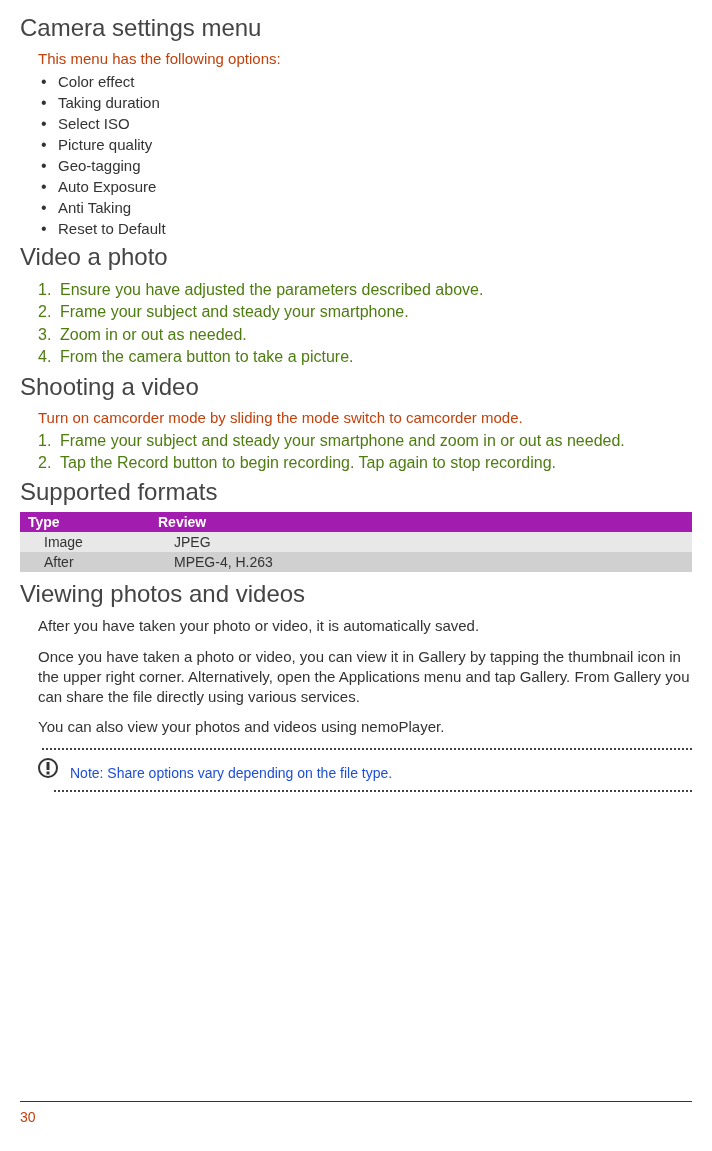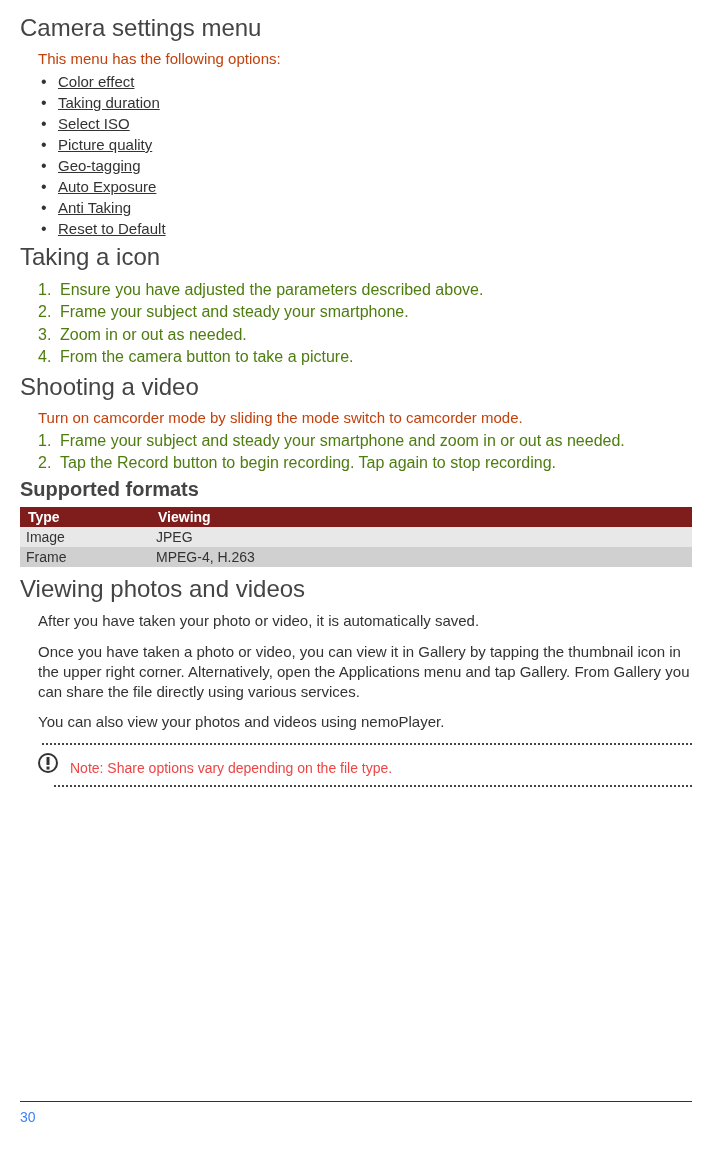--- a/index.html
+++ b/index.html
@@ -16,22 +16,22 @@
       position: relative;
     }
     h1 {
       font-size: 24px;
       font-weight: normal;
       color: #444;
       margin-bottom: 8px;
       margin-top: 4px;
     }
     h2 {
-      font-size: 20px;
-      font-weight: bold;
+      font-size: 24px;
+      font-weight: normal;
       color: #444;
       margin-bottom: 6px;
       margin-top: 4px;
     }
     .intro {
       font-size: 15px;
       color: #c2410c;
       margin-left: 18px;
       margin-bottom: 4px;
     }
@@ -46,21 +46,20 @@
       list-style: none;
       margin-left: 18px;
       margin-bottom: 4px;
     }
     ul.bullets li {
       font-size: 15px;
       color: #333;
       line-height: 1.4;
       position: relative;
       padding-left: 20px;
-      text-decoration: underline;
     }
     ul.bullets li::before {
       content: "•";
       position: absolute;
       left: 3px;
       font-size: 16px;
     }
     ol.numbers {
       list-style: none;
       counter-reset: item;
@@ -83,37 +82,37 @@
     .bold {
       font-weight: normal;
     }
     table.formats {
       width: calc(100% - 0px);
       border-collapse: collapse;
       margin-bottom: 8px;
       margin-top: 4px;
     }
     table.formats thead th {
-      background: #7f1d1d;
+      background: #a21caf;
       color: #fff;
       text-align: left;
       font-size: 14px;
       padding: 2px 8px;
       font-weight: bold;
     }
     table.formats tbody tr:nth-child(odd) td {
       background: #e8e8e8;
     }
     table.formats tbody tr:nth-child(even) td {
       background: #d0d0d0;
     }
     table.formats td {
       font-size: 14px;
       color: #333;
-      padding: 2px 6px;
+      padding: 2px 24px;
     }
     table.formats th:first-child,
     table.formats td:first-child {
       width: 130px;
     }
     .note-box {
       margin-left: 22px;
       margin-right: 0;
       margin-top: 6px;
       position: relative;
@@ -127,81 +126,81 @@
     .note-border-top, .note-border-bottom {
       border-top: 2px dotted #444;
       margin-left: 22px;
       height: 0;
     }
     .note-border-bottom {
       margin-left: 34px;
     }
     .note-text {
       font-size: 14px;
-      color: #ef4444;
+      color: #1d4ed8;
     }
     .page-footer {
       position: absolute;
       bottom: 25px;
       left: 20px;
       right: 20px;
       border-top: 1px solid #333;
       padding-top: 6px;
     }
     .page-number {
       font-size: 14px;
-      color: #3b82f6;
+      color: #c2410c;
     }
   </style>
 </head>
 <body>
 
 <h1>Camera settings menu</h1>
 <p class="intro">This menu has the following options:</p>
 <ul class="bullets">
   <li>Color effect</li>
   <li>Taking duration</li>
   <li>Select ISO</li>
   <li>Picture quality</li>
   <li>Geo-tagging</li>
   <li>Auto Exposure</li>
   <li>Anti Taking</li>
   <li>Reset to Default</li>
 </ul>
 
-<h1>Taking a icon</h1>
+<h1>Video a photo</h1>
 <ol class="numbers">
   <li>Ensure you have adjusted the parameters described above.</li>
   <li>Frame your subject and steady your smartphone.</li>
   <li>Zoom in or out as needed.</li>
   <li> From the camera button to take a picture.</li>
 </ol>
 
 <h1>Shooting a video</h1>
 <p class="intro">Turn on camcorder mode by sliding the mode switch to camcorder mode.</p>
 <ol class="numbers">
   <li>Frame your subject and steady your smartphone and zoom in or out as needed.</li>
   <li><span>Tap the </span><span class="bold">Record</span><span> button to begin recording. Tap again to stop recording.</span></li>
 </ol>
 
 <h2>Supported formats</h2>
 <table class="formats">
   <thead>
     <tr>
       <th>Type</th>
-      <th>Viewing</th>
+      <th>Review</th>
     </tr>
   </thead>
   <tbody>
     <tr>
       <td>Image</td>
       <td>JPEG</td>
     </tr>
     <tr>
-      <td>Frame</td>
+      <td>After</td>
       <td>MPEG-4, H.263</td>
     </tr>
   </tbody>
 </table>
 
 <h1>Viewing photos and videos</h1>
 <p class="para">After you have taken your photo or video, it is automatically saved.</p>
 <p class="para"><span>Once you have taken a photo or video, you can view it in Gallery by tapping the thumbnail icon in the upper right corner. Alternatively, open the Applications menu and tap </span><span class="bold">Gallery</span><span>. From Gallery you can share the file directly using various services.</span></p>
 <p class="para">You can also view your photos and videos using nemoPlayer.</p>
 

